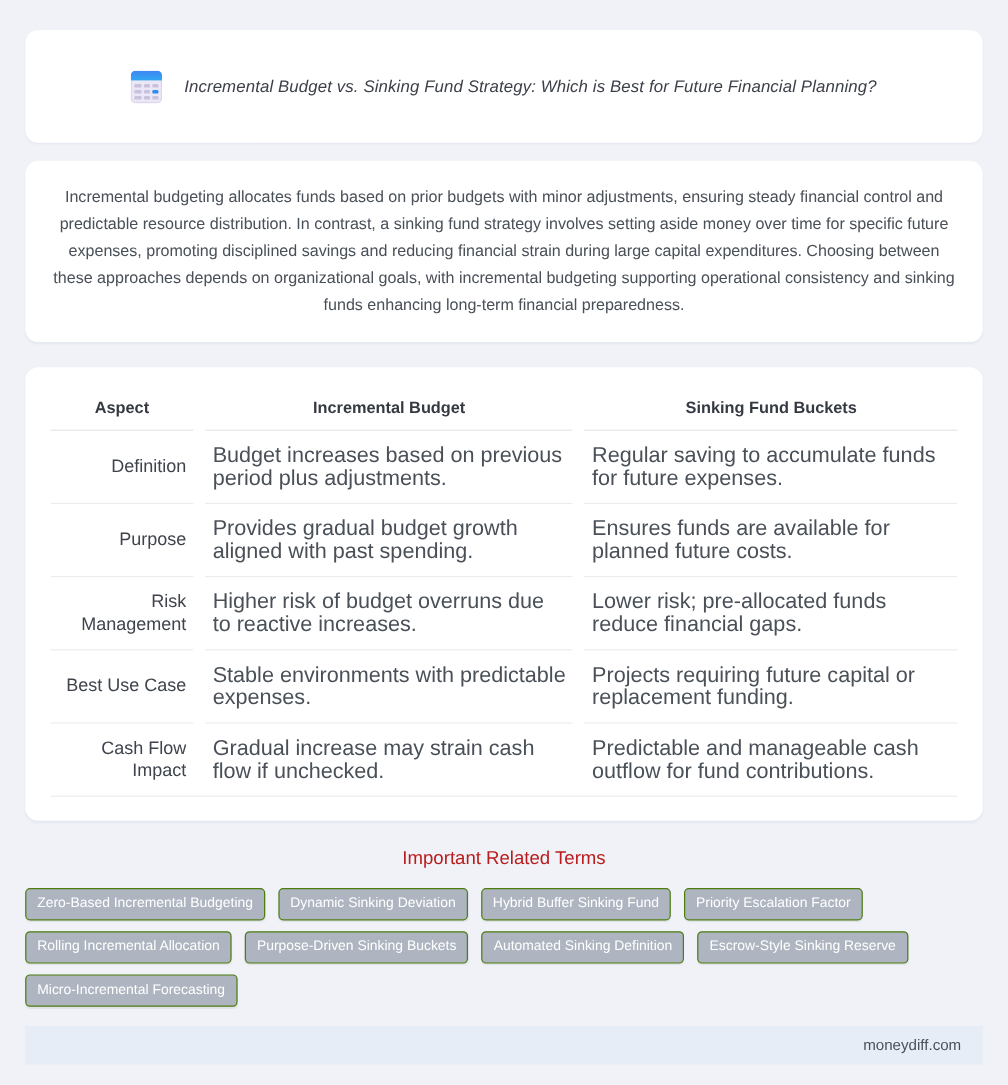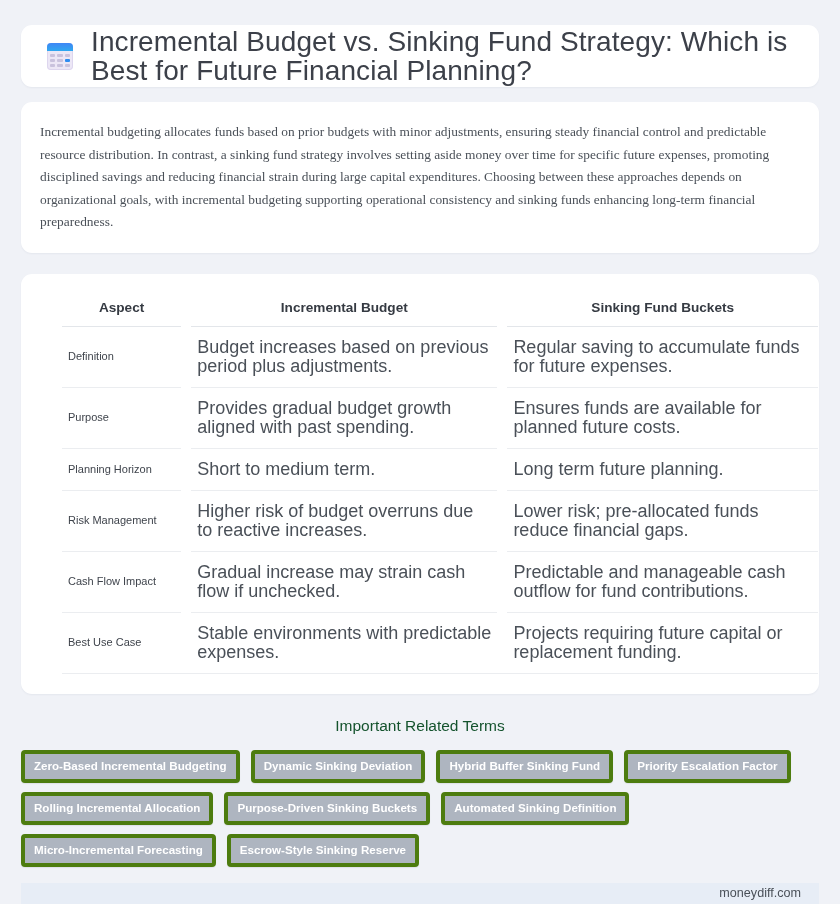--- a/index.html
+++ b/index.html
@@ -71,54 +71,53 @@
   }
   .cal-icon .cal-grid i {
     display: block;
     background: #c9c2dd;
     border-radius: 1px;
   }
   .cal-icon .cal-grid i.hl { background: #2f8cf0; }
 
   .page-title {
     margin: 0;
-    font-size: 28px;
+    font-size: 14px;
     line-height: 29px;
     font-weight: 400;
     color: #3c4049;
-    text-align: left;
+    text-align: right;
     letter-spacing: 0.1px;
+    font-style: italic;
   }
 
   
   .desc-card {
     margin-top: 15px;
     padding: 19px 19px 19px 19px;
     box-sizing: border-box;
   }
   .desc-text {
     margin: 0;
     font-size: 13.4px;
     line-height: 22.5px;
     color: #4a5058;
-    text-align: left;
-    font-family: Liberation Serif, serif;
+    text-align: center;
   }
 
   
   .table-card {
     margin-top: 21px;
     padding: 22px 21px 20px 21px;
     box-sizing: border-box;
   }
   table.cmp {
     width: 100%;
     border-collapse: collapse;
     table-layout: fixed;
-    margin-left: 20px;
   }
   table.cmp col.c-aspect { width: 16.2%; }
   table.cmp col.c-a      { width: 41.6%; }
   table.cmp col.c-b      { width: 42.2%; }
 
   table.cmp th {
     font-size: 13.6px;
     font-weight: bold;
     color: #353a42;
     text-align: center;
@@ -133,50 +132,50 @@
   table.cmp td {
     font-size: 18px;
     line-height: 19px;
     color: #4a5058;
     vertical-align: middle;
     padding: 11px 6px 11px 6px;
     border-bottom: 1px solid #ebedf0;
   }
   table.cmp td.aspect {
     color: #3f444c;
-    font-size: 11px;
+    font-size: 15px;
+    text-align: right;
   }
   table.cmp tr:last-child td { border-bottom: 1px solid #ebedf0; }
 
   
   .terms-head {
     margin: 23px 0 0 0;
     text-align: center;
     font-size: 15.5px;
     font-weight: 400;
-    color: #14532d;
+    color: #b91c1c;
   }
   .terms-wrap {
     margin-top: 15px;
     display: flex;
     flex-wrap: wrap;
     gap: 9px 11px;
     align-content: flex-start;
   }
   .term {
     background: #aeb5c0;
-    border: 4px solid #4d7c0f;
+    border: 1px solid #4d7c0f;
     color: #ffffff;
     font-size: 11.6px;
     line-height: 14px;
     padding: 5px 9px 6px 9px;
     border-radius: 4px;
     white-space: nowrap;
     box-shadow: 0 1px 1px rgba(30,40,60,0.08);
-    font-weight: bold;
   }
 
   
   .footer {
     margin-top: 16px;
     height: 32px;
     background: #e7edf6;
     display: flex;
     align-items: center;
     justify-content: flex-end;
@@ -244,61 +243,54 @@
           <td>Regular saving to accumulate funds for future expenses.</td>
         </tr>
         <tr>
           <td class="aspect">Purpose</td>
           <td class="sp"></td>
           <td>Provides gradual budget growth aligned with past spending.</td>
           <td class="sp"></td>
           <td>Ensures funds are available for planned future costs.</td>
         </tr>
         <tr>
-          <td class="aspect">Planning Horizon</td>
-          <td class="sp"></td>
-          <td>Short to medium term.</td>
-          <td class="sp"></td>
-          <td>Long term future planning.</td>
-        </tr>
-        <tr>
           <td class="aspect">Risk Management</td>
           <td class="sp"></td>
           <td>Higher risk of budget overruns due to reactive increases.</td>
           <td class="sp"></td>
           <td>Lower risk; pre-allocated funds reduce financial gaps.</td>
         </tr>
         <tr>
+          <td class="aspect">Best Use Case</td>
+          <td class="sp"></td>
+          <td>Stable environments with predictable expenses.</td>
+          <td class="sp"></td>
+          <td>Projects requiring future capital or replacement funding.</td>
+        </tr>
+        <tr>
           <td class="aspect">Cash Flow Impact</td>
           <td class="sp"></td>
           <td>Gradual increase may strain cash flow if unchecked.</td>
           <td class="sp"></td>
           <td>Predictable and manageable cash outflow for fund contributions.</td>
-        </tr>
-        <tr>
-          <td class="aspect">Best Use Case</td>
-          <td class="sp"></td>
-          <td>Stable environments with predictable expenses.</td>
-          <td class="sp"></td>
-          <td>Projects requiring future capital or replacement funding.</td>
         </tr>
       </tbody>
     </table>
   </div>
 
   <h2 class="terms-head">Important Related Terms</h2>
   <div class="terms-wrap">
     <span class="term">Zero-Based Incremental Budgeting</span>
     <span class="term">Dynamic Sinking Deviation</span>
     <span class="term">Hybrid Buffer Sinking Fund</span>
     <span class="term">Priority Escalation Factor</span>
     <span class="term">Rolling Incremental Allocation</span>
     <span class="term">Purpose-Driven Sinking Buckets</span>
     <span class="term">Automated Sinking Definition</span>
+    <span class="term">Escrow-Style Sinking Reserve</span>
     <span class="term">Micro-Incremental Forecasting</span>
-    <span class="term">Escrow-Style Sinking Reserve</span>
   </div>
 
   <div class="footer">
     <span class="footer-text">moneydiff.com</span>
   </div>
 
 </div>
 
 </body></html>

